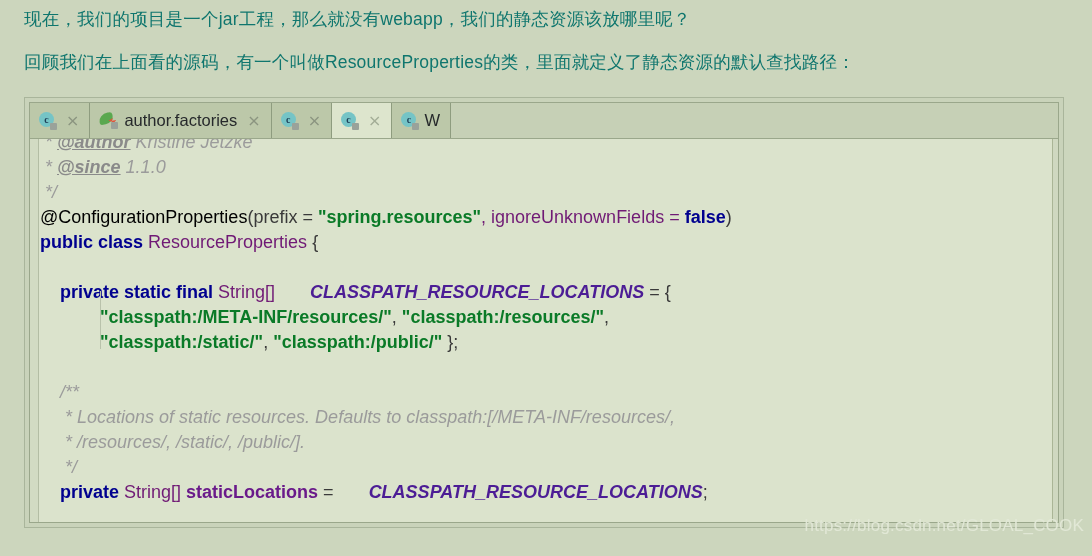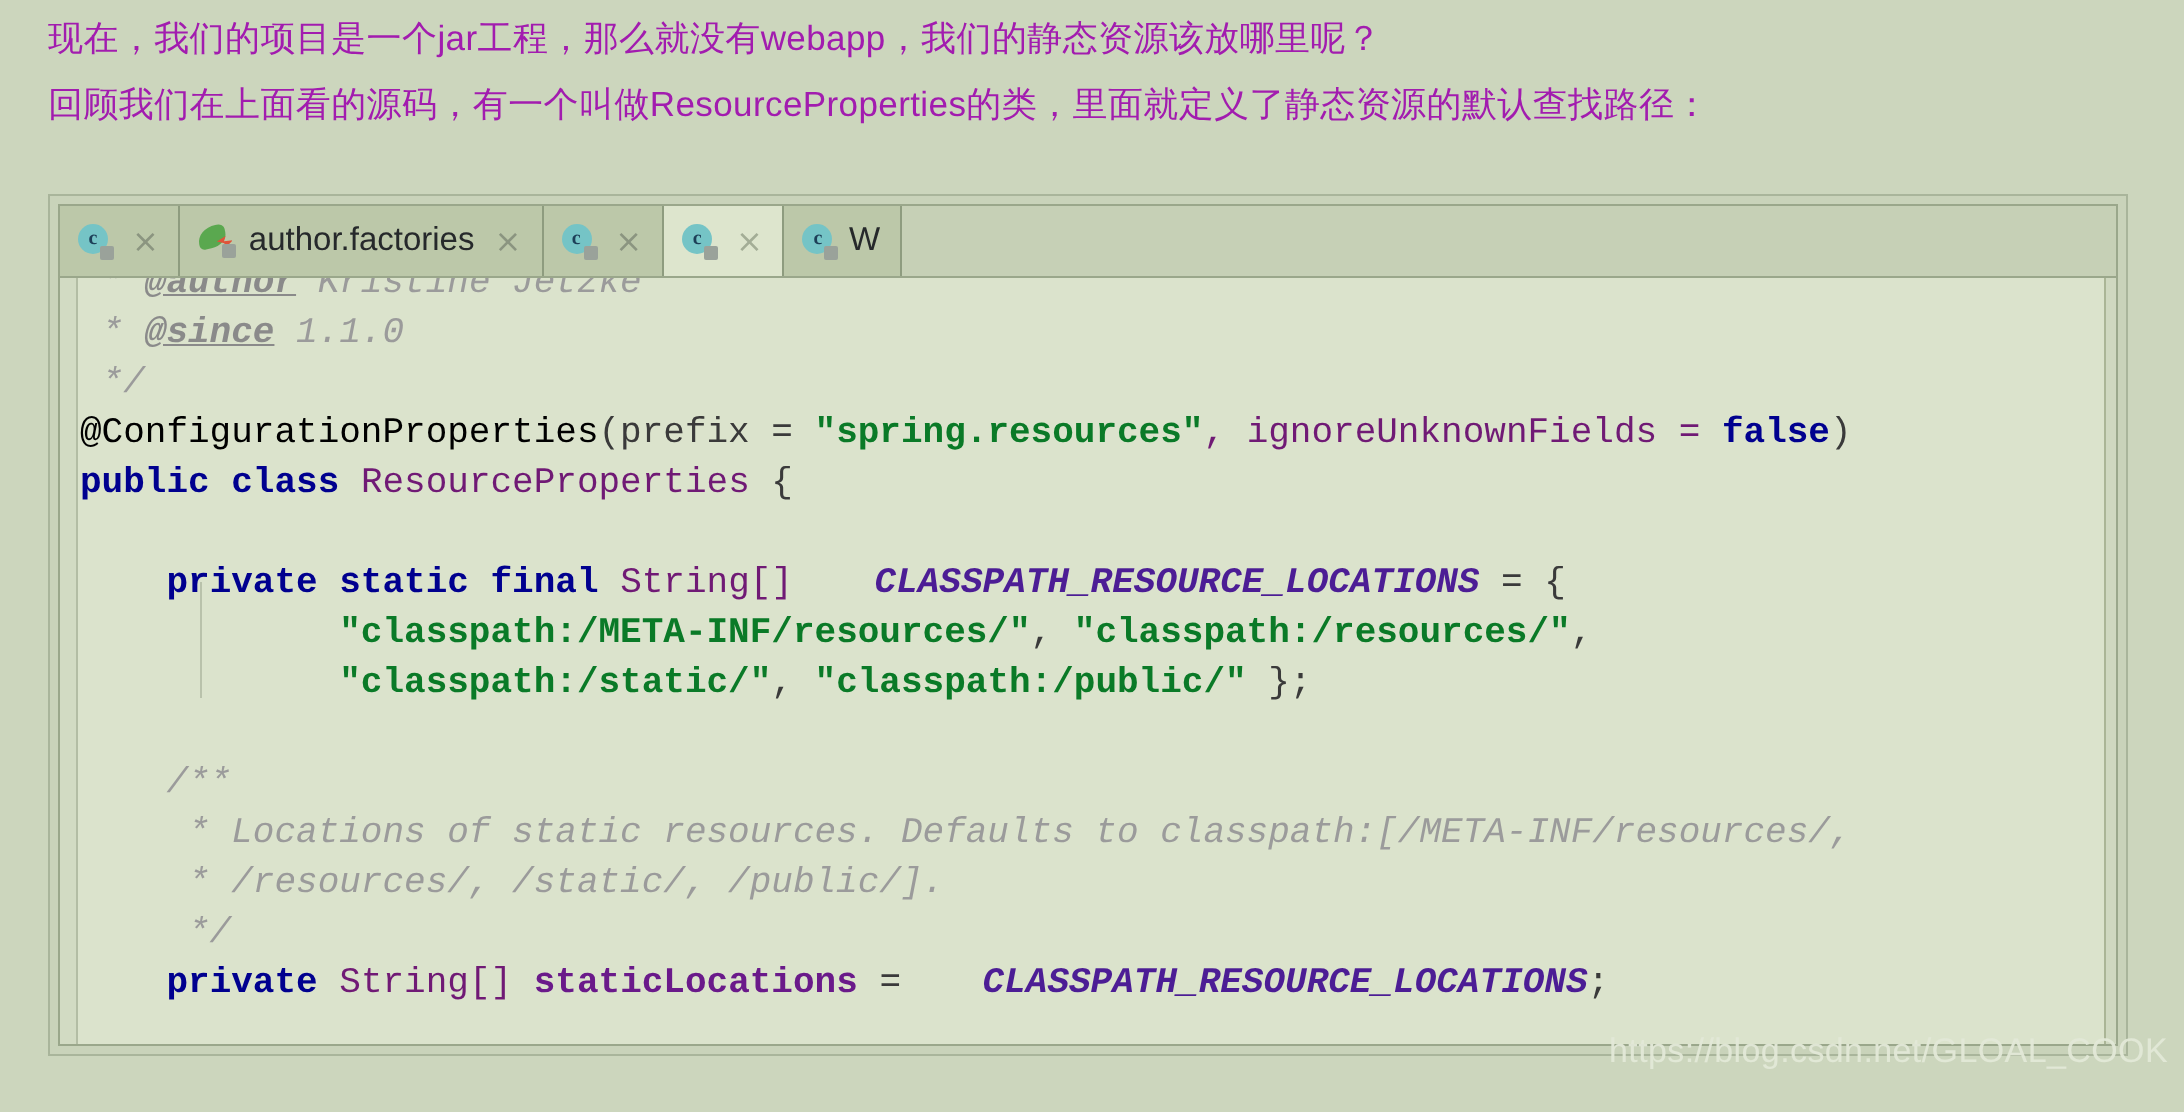--- a/index.html
+++ b/index.html
@@ -12,28 +12,28 @@
     background: #ccd6bd;
     font-family: "Liberation Sans", sans-serif;
     overflow: hidden;
     position: relative;
   }
 
   
   .prose {
     position: absolute;
     left: 24px;
-    color: #a21caf;
+    color: #0f766e;
     font-size: 17.5px;
     line-height: 1.35;
     letter-spacing: 0.2px;
     white-space: nowrap;
   }
   #para-1 { top: 8px; }
-  #para-2 { top: 41px; }
+  #para-2 { top: 51px; }
 
   
   #editor-window {
     position: absolute;
     left: 24px;
     top: 97px;
     width: 1040px;
     height: 431px;
     box-sizing: border-box;
     border: 1px solid #a9b59b;
@@ -164,21 +164,21 @@
   #code-scroll {
     position: relative;
     flex: 1 1 auto;
     overflow: hidden;
     padding-left: 1px;
   }
   #code-text {
     position: relative;
     margin: 0;
     padding: 0;
-    font-family: Liberation Mono, monospace;
+    font-family: Liberation Sans, sans-serif;
     font-size: 18px;
     line-height: 25px;
     white-space: pre;
     color: #2f2f2f;
     margin-top: -9px;
   }
   #code-text .ln { display: block; height: 25px; }
 
   
   .cmt      { color: #9b9b9b; font-style: italic; }

